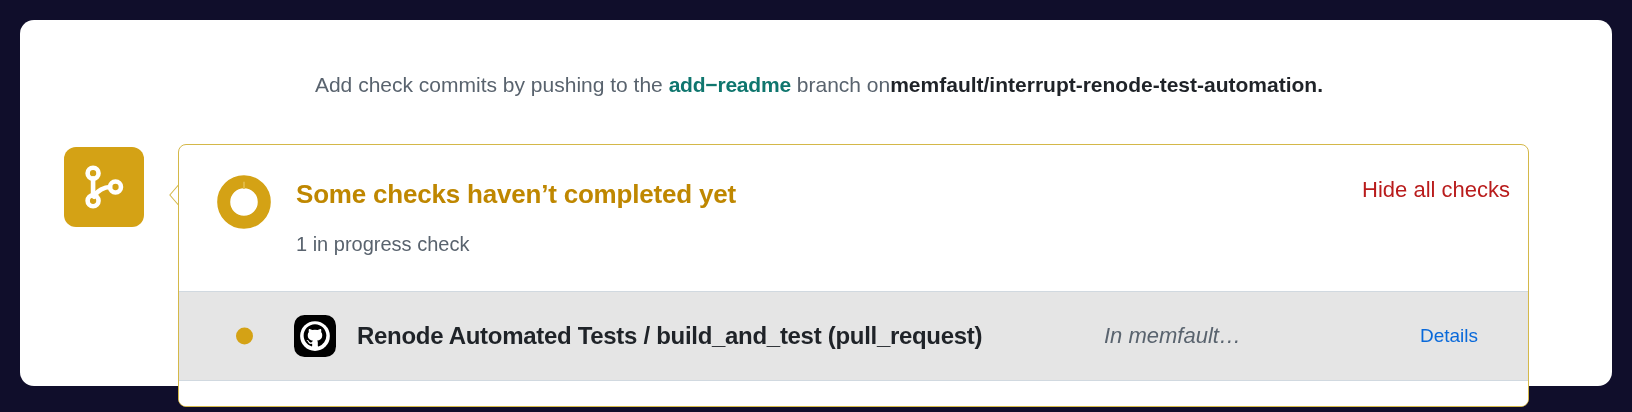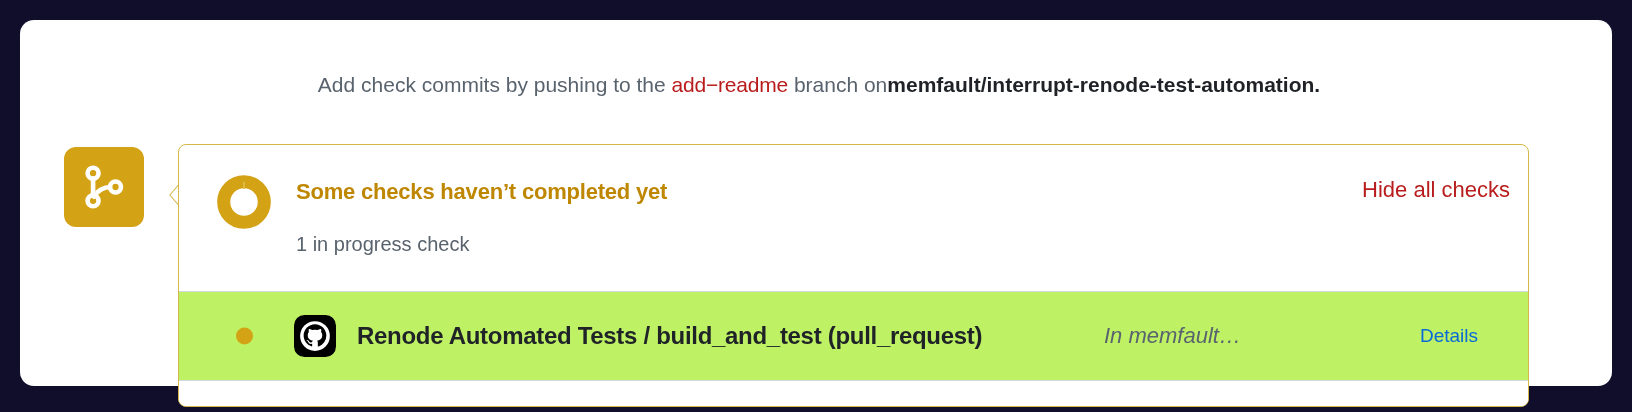--- a/index.html
+++ b/index.html
@@ -37,22 +37,22 @@
     font-size: 21px;
     line-height: 30px;
     color: #59636e;
     white-space: nowrap;
   }
   .commit-line .strong {
     color: #1f2328;
     font-weight: 700;
   }
   .commit-line .mono-branch {
-    color: #b91c1c;
-    font-weight: 400;
+    color: #0f766e;
+    font-weight: 700;
     letter-spacing: -0.2px;
   }
 
   
   .branch-avatar {
     position: absolute;
     left: 44px;
     top: 127px;
     width: 80px;
     height: 80px;
@@ -97,21 +97,21 @@
     left: 36px;
     top: 28px;
     width: 58px;
     height: 58px;
   }
 
   .status-title {
     position: absolute;
     left: 117px;
     top: 34px;
-    font-size: 22px;
+    font-size: 26px;
     font-weight: 700;
     color: #bf8700;
     letter-spacing: -0.2px;
     white-space: nowrap;
   }
 
   .status-sub {
     position: absolute;
     left: 117px;
     top: 76px;
@@ -132,21 +132,21 @@
     cursor: pointer;
   }
 
   
   .check-row {
     position: absolute;
     left: 0;
     top: 146px;
     width: 100%;
     height: 90px;
-    background: #bef264;
+    background: #e5e5e5;
     border-top: 1px solid #d1d9e0;
     border-bottom: 1px solid #d1d9e0;
     display: flex;
     align-items: center;
   }
 
   .status-dot {
     position: absolute;
     left: 57px;
     top: 50%;

